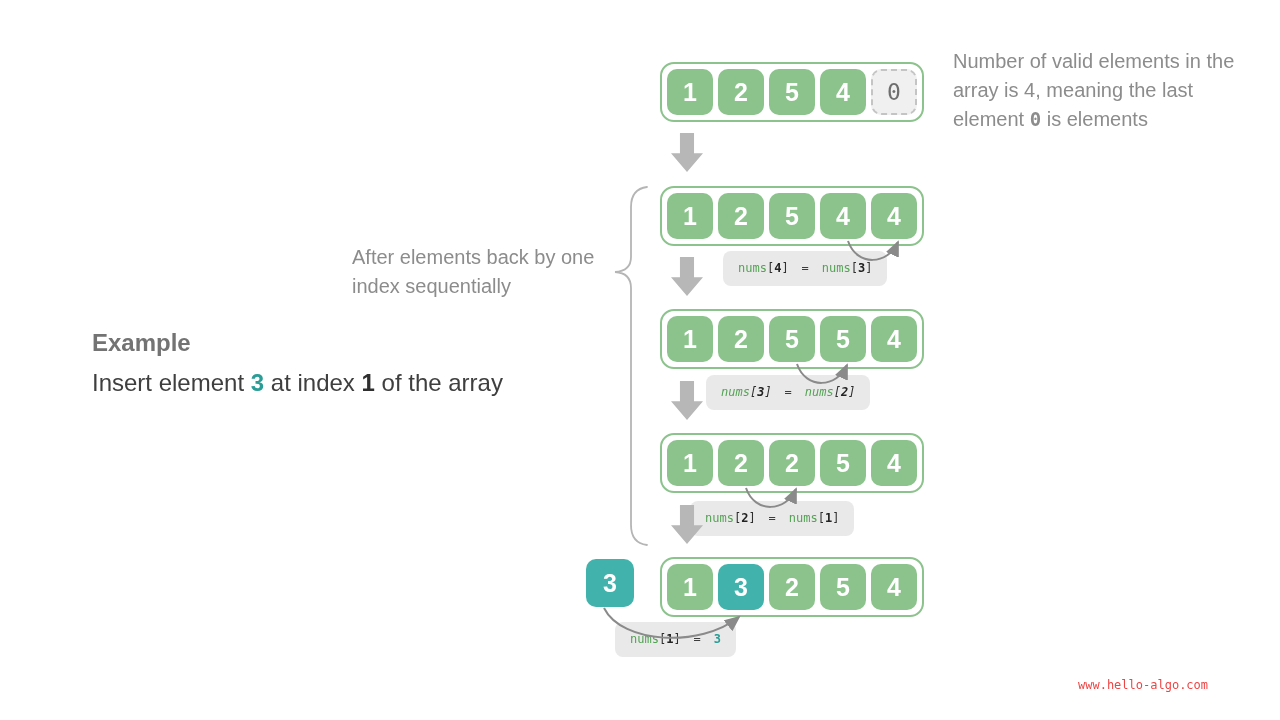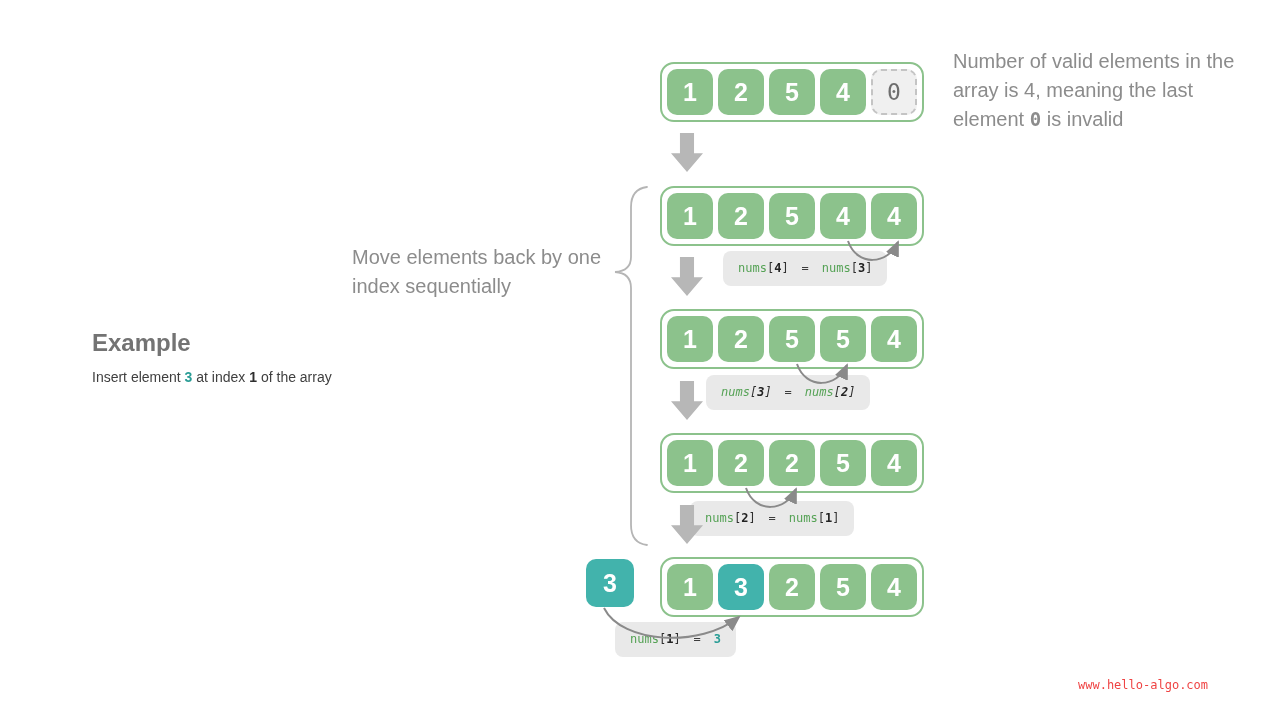--- a/index.html
+++ b/index.html
@@ -27,21 +27,21 @@
        font-size:12px;color:#2f2f2f;white-space:nowrap;z-index:1;}
   .steplabel .fn{color:#55a255;}
   .steplabel .idx{font-weight:bold;color:#222;}
   .steplabel .eq{margin:0 13px;color:#3c3c3c;}
   .steplabel .val{color:#2a9d96;font-weight:bold;}
 
   
   .note{position:absolute;font-size:20px;line-height:29px;color:#8c8c8c;}
   .note .mono0{font-family:"DejaVu Sans Mono",monospace;font-weight:bold;font-size:19px;}
   .example-heading{position:absolute;font-size:24px;font-weight:bold;color:#737373;}
-  .example-desc{position:absolute;font-size:14px;color:#3f3f3f;}
+  .example-desc{position:absolute;font-size:24px;color:#3f3f3f;}
   .example-desc .tealnum{color:#2a9d96;font-weight:bold;}
   .example-desc .boldnum{font-weight:bold;color:#2f2f2f;}
 
   .watermark{position:absolute;font-family:"DejaVu Sans Mono",monospace;
        font-size:12px;color:#ef4444;}
 
   .overlay{position:absolute;left:0;top:0;width:1280px;height:720px;
        pointer-events:none;z-index:3;}
 </style>
 </head>
@@ -106,24 +106,24 @@
     <div class="cell">2</div>
     <div class="cell">5</div>
     <div class="cell">4</div>
   </div>
 
   <div class="steplabel" style="left:615px;top:622px;">
     <span class="fn">nums</span><span class="br">[</span><span class="idx">1</span><span class="br">]</span><span class="eq">=</span><span class="val">3</span>
   </div>
 
   <div class="note" style="left:953px;top:47px;width:305px;">
-    <span>Number of valid elements in the array is 4, meaning the last element </span><b class="mono0">0</b><span> is invalid</span>
+    <span>Number of valid elements in the array is 4, meaning the last element </span><b class="mono0">0</b><span> is elements</span>
   </div>
 
-  <div class="note" style="left:352px;top:243px;width:262px;">Move elements back by one index sequentially</div>
+  <div class="note" style="left:352px;top:243px;width:262px;">After elements back by one index sequentially</div>
 
 
   <div class="example-heading" style="left:92px;top:329px;">Example</div>
 
   <div class="example-desc" style="left:92px;top:369px;">
     <span>Insert element </span><span class="tealnum">3</span><span> at index </span><span class="boldnum">1</span><span> of the array</span>
   </div>
 
   <div class="watermark" style="left:1078px;top:678px;">www.hello-algo.com</div>
 

